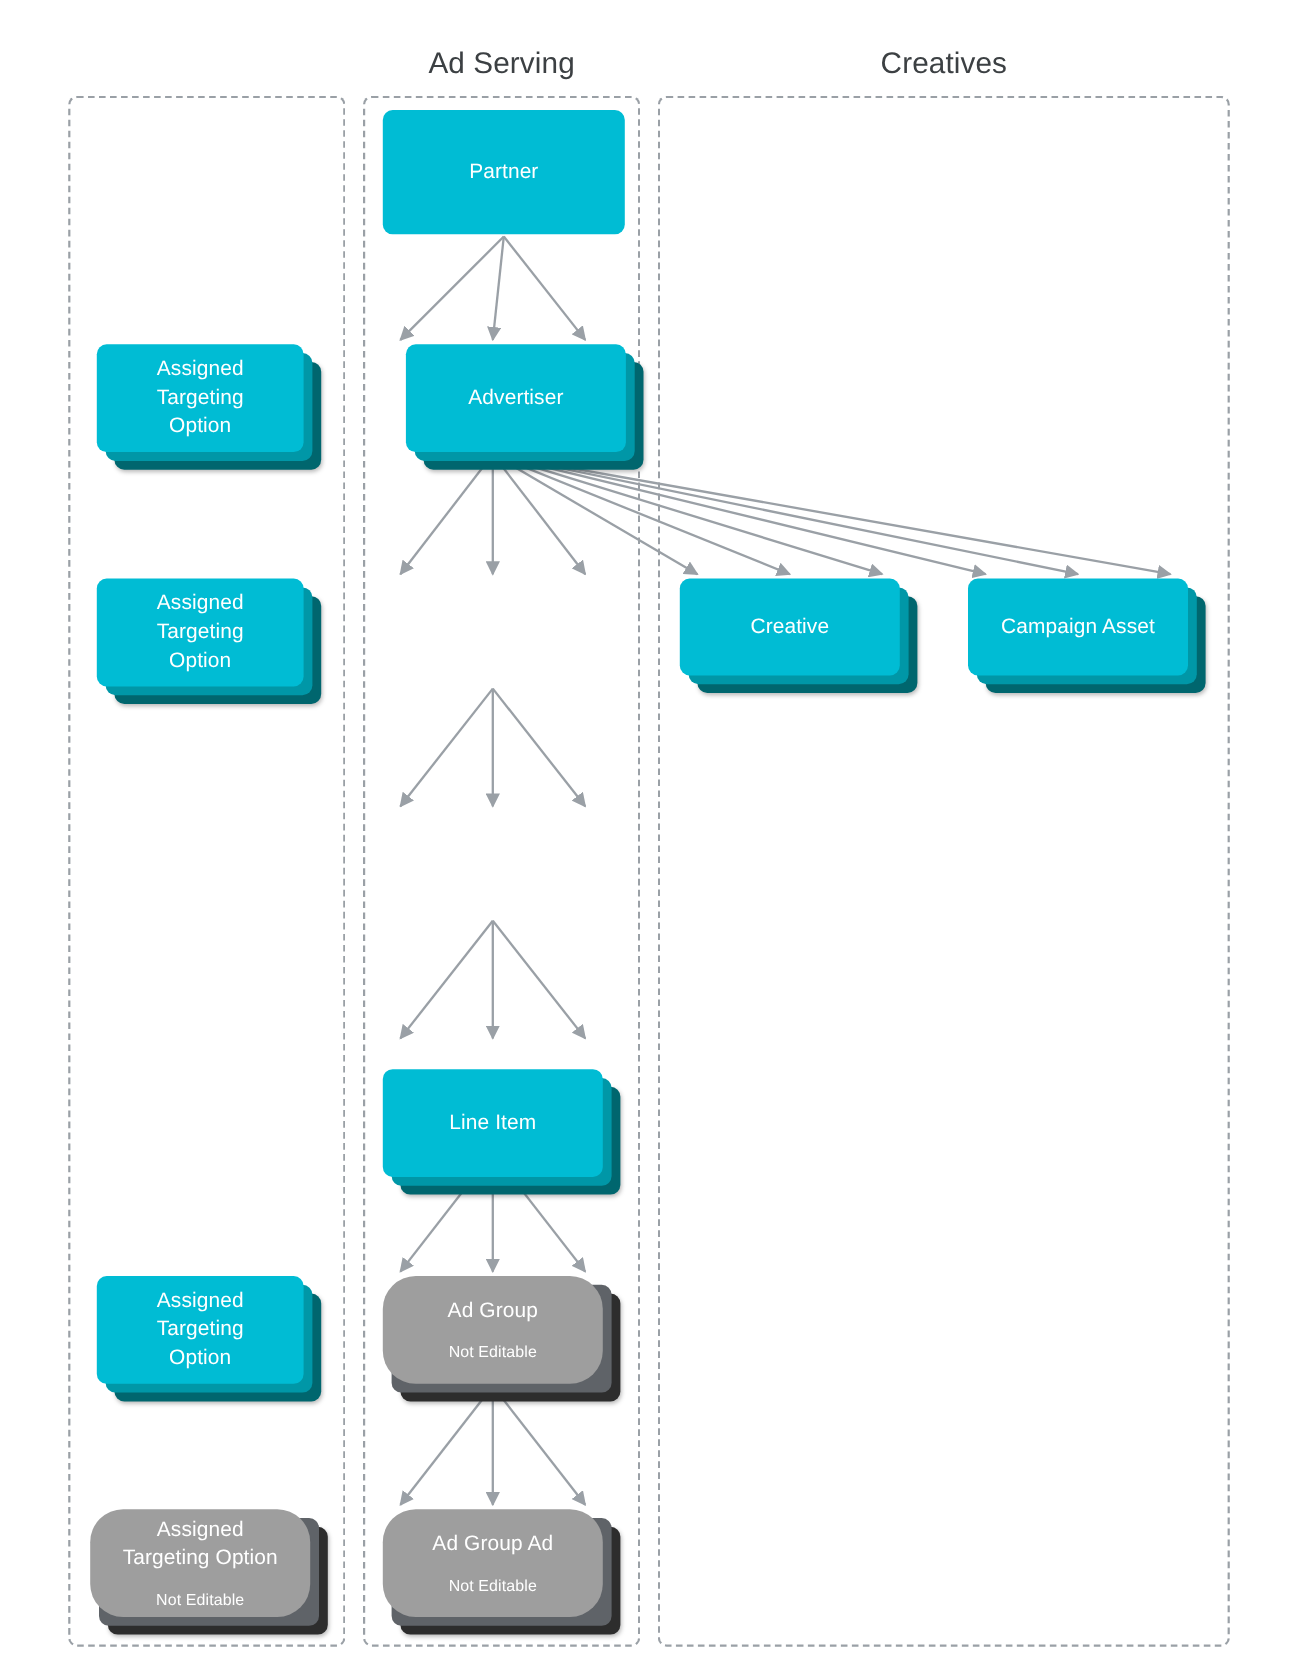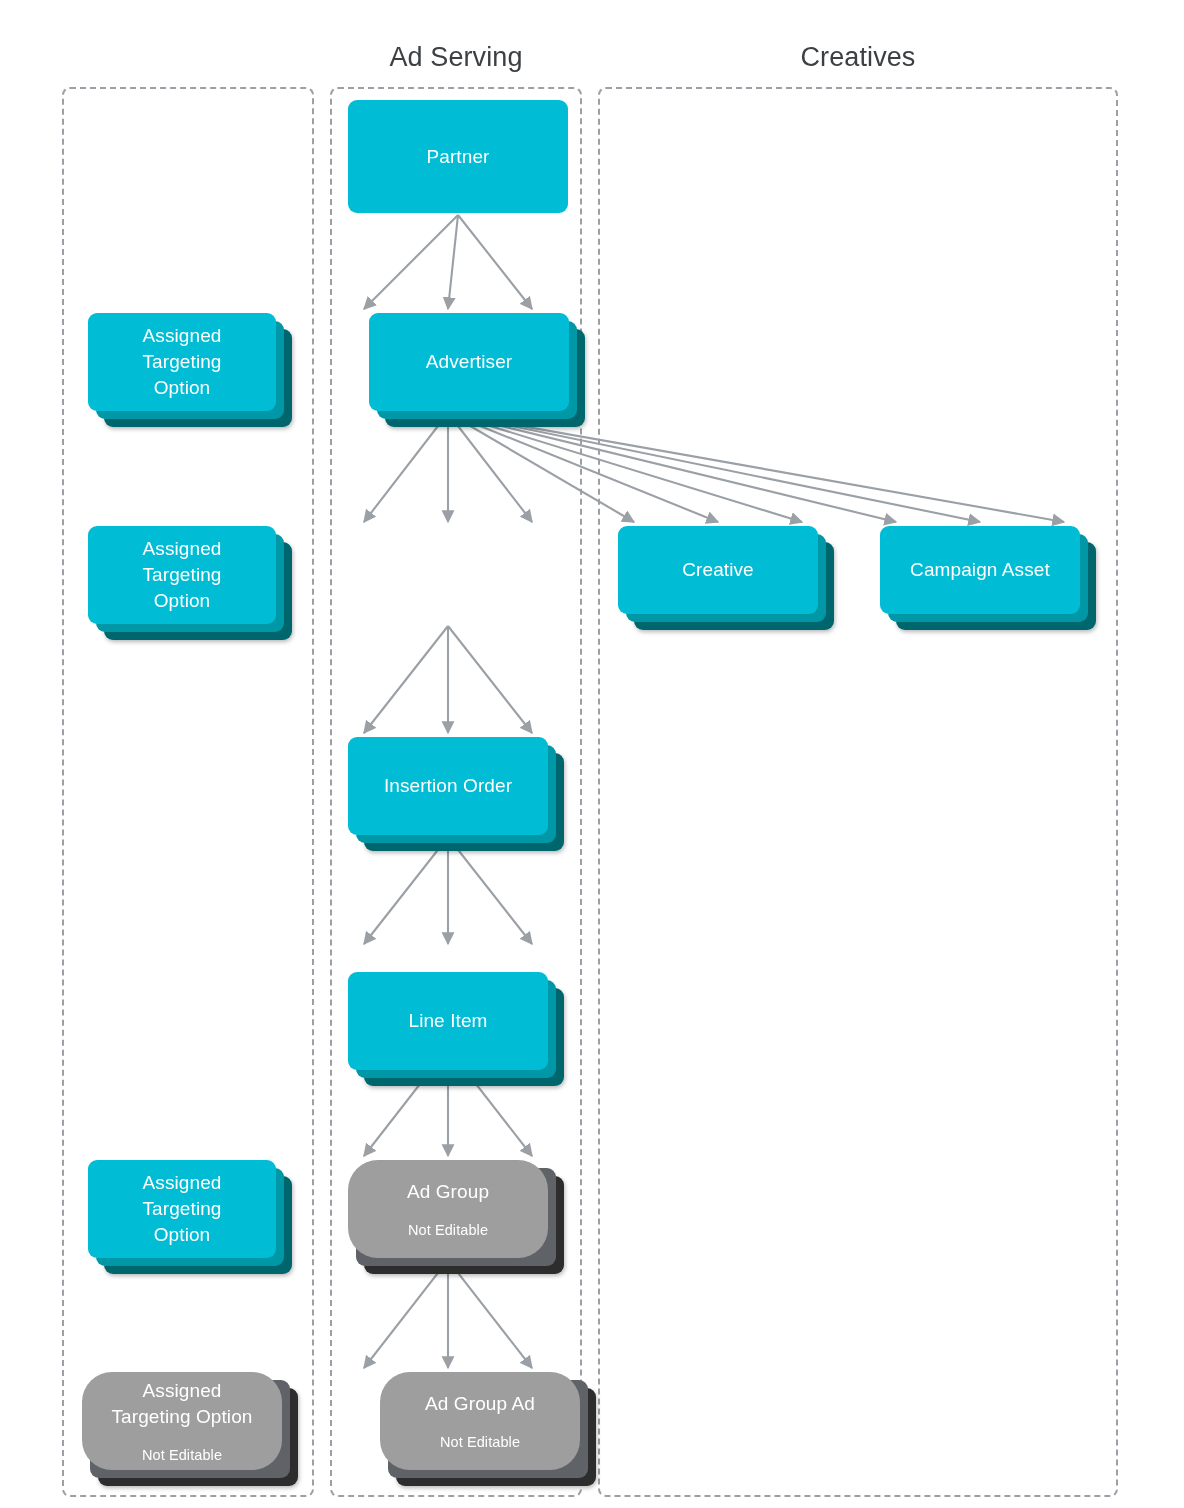--- a/index.html
+++ b/index.html
@@ -191,27 +191,20 @@
   </div>
 
   <div class="node cyan" style="left:880px; top:526px; width:200px; height:88px;">
     <div class="layer l3" style="left:16px;top:16px;width:200px;height:88px;"></div>
     <div class="layer l2" style="left:8px;top:8px;width:200px;height:88px;"></div>
     <div class="face" style="width:200px;height:88px;">
       <div class="title">Campaign Asset</div>
     </div>
   </div>
 
-  <div class="node cyan" style="left:348px; top:737px; width:200px; height:98px;">
-    <div class="layer l3" style="left:16px;top:16px;width:200px;height:98px;"></div>
-    <div class="layer l2" style="left:8px;top:8px;width:200px;height:98px;"></div>
-    <div class="face" style="width:200px;height:98px;">
-      <div class="title">Insertion Order</div>
-    </div>
-  </div>
 
   <div class="node cyan" style="left:348px; top:948px; width:200px; height:98px;margin-top:24px;">
     <div class="layer l3" style="left:16px;top:16px;width:200px;height:98px;"></div>
     <div class="layer l2" style="left:8px;top:8px;width:200px;height:98px;"></div>
     <div class="face" style="width:200px;height:98px;">
       <div class="title">Line Item</div>
     </div>
   </div>
 
   <div class="node cyan" style="left:88px; top:1160px; width:188px; height:98px;">
@@ -236,21 +229,21 @@
   <div class="node gray" style="left:82px; top:1372px; width:200px; height:98px;">
     <div class="layer l3" style="left:16px;top:16px;width:200px;height:98px;"></div>
     <div class="layer l2" style="left:8px;top:8px;width:200px;height:98px;"></div>
     <div class="face" style="width:200px;height:98px;">
       <div class="title">Assigned
 Targeting Option</div>
       <div class="sub">Not Editable</div>
     </div>
   </div>
 
-  <div class="node gray" style="left:348px; top:1372px; width:200px; height:98px;margin-left:32px;">
+  <div class="node gray" style="left:348px; top:1372px; width:200px; height:98px;">
     <div class="layer l3" style="left:16px;top:16px;width:200px;height:98px;"></div>
     <div class="layer l2" style="left:8px;top:8px;width:200px;height:98px;"></div>
     <div class="face" style="width:200px;height:98px;">
       <div class="title">Ad Group Ad</div>
       <div class="sub">Not Editable</div>
     </div>
   </div>
 
 </div>
 

